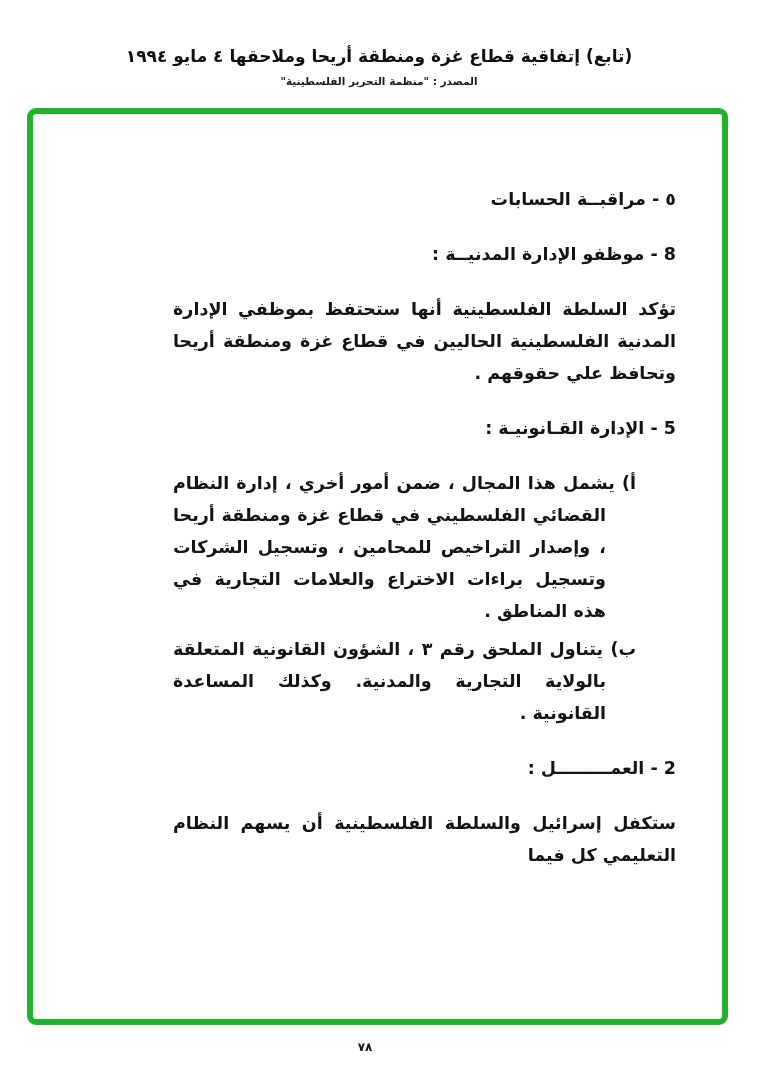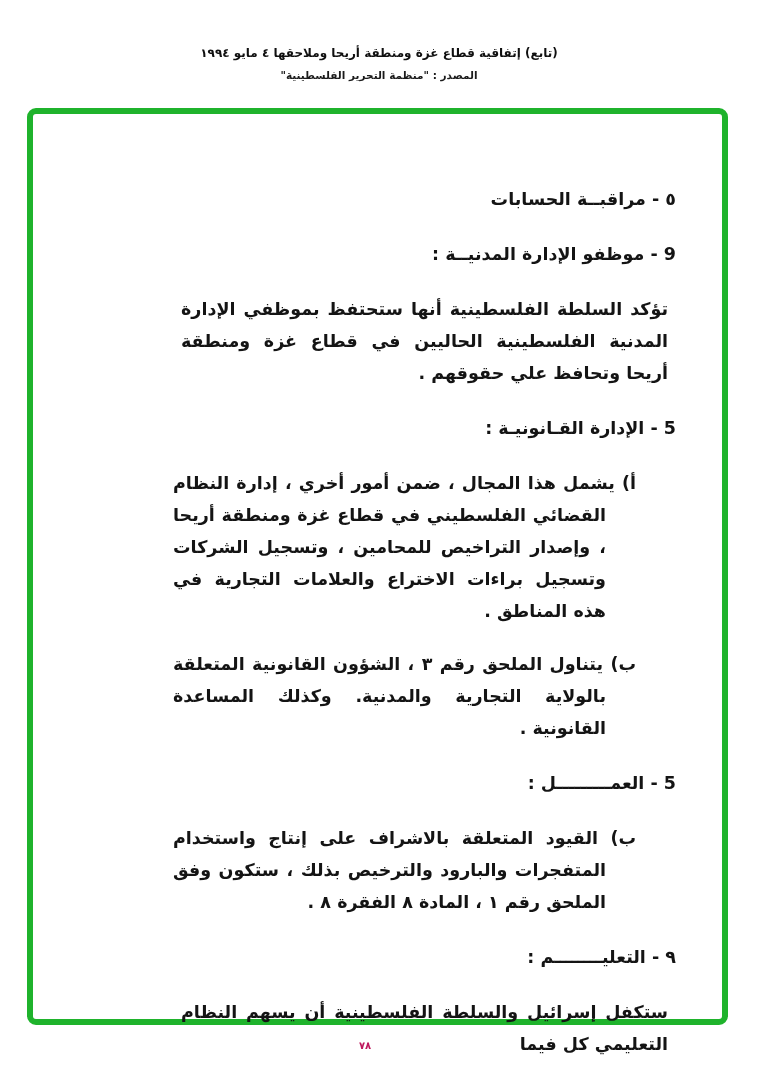--- a/index.html
+++ b/index.html
@@ -6,21 +6,21 @@
   body{
     width:758px;height:1078px;position:relative;background:#ffffff;
     font-family:"DejaVu Sans","Liberation Sans",sans-serif;
     color:#161616;overflow:hidden;
   }
   .doc-header{
     position:absolute;top:46px;left:0;width:100%;
     text-align:center;direction:rtl;
   }
   .doc-title{
-    font-size:12px;font-weight:bold;letter-spacing:0.2px;color:#101010;
+    font-size:17px;font-weight:bold;letter-spacing:0.2px;color:#101010;
   }
   .doc-source{
     font-size:10.5px;font-weight:bold;margin-top:9px;color:#1b1b1b;
   }
   .border-box{
     position:absolute;left:27px;top:108px;width:701px;height:917px;
     box-sizing:border-box;border:6px solid #1fb32c;border-radius:9px;
     background:#ffffff;
     padding-left:48px;
   }
@@ -28,50 +28,48 @@
     direction:rtl;text-align:justify;
     padding:46px 46px 0 92px;
     font-size:17.5px;font-weight:bold;line-height:32px;color:#141414;
   }
   .sec{margin:20px 0;}
   .sec.heading{
     margin:23px 0;text-align:right;
     padding-left:0;
   }
   .sec.paragraph{
-    margin:19px 8px;
+    margin:19px 0;
   }
   .sec.list-item{
-    margin:21px 0;
+    margin:6px 0;
     padding-right:70px;
     text-indent:-30px;
   }
   .sec .marker{white-space:pre;}
   .page-number{
     position:absolute;left:0;top:1040px;width:730px;
-    text-align:center;font-size:10px;font-weight:bold;color:#be185d;
+    text-align:center;font-size:12px;font-weight:bold;color:#0f172a;
     direction:rtl;letter-spacing:2px;
   }
 </style>
 </head>
 <body>
 
 <div class="doc-header">
   <div class="doc-title">(تابع) إتفاقية قطاع غزة ومنطقة أريحا وملاحقها ٤ مايو ١٩٩٤</div>
   <div class="doc-source">المصدر :  "منظمة التحرير الفلسطينية"</div>
 </div>
 
 <div class="border-box" style="border-color: rgb(31, 179, 44);">
   <div class="content">
       <div class="sec heading">٥ - مراقبــة الحسابات</div>
-      <div class="sec heading">9 - موظفو الإدارة المدنيــة :</div>
+      <div class="sec heading">8 - موظفو الإدارة المدنيــة :</div>
       <div class="sec paragraph">تؤكد السلطة الفلسطينية أنها ستحتفظ بموظفي الإدارة المدنية الفلسطينية الحاليين في قطاع غزة ومنطقة أريحا وتحافظ علي حقوقهم .</div>
       <div class="sec heading">5 - الإدارة القـانونيـة :</div>
       <div class="sec list-item"><span class="marker">أ) </span><span>يشمل هذا المجال ، ضمن أمور أخري ، إدارة النظام القضائي الفلسطيني في قطاع غزة ومنطقة أريحا ، وإصدار التراخيص للمحامين ، وتسجيل الشركات وتسجيل براءات الاختراع والعلامات التجارية في هذه المناطق .</span></div>
       <div class="sec list-item"><span class="marker">ب) </span><span>يتناول الملحق رقم ٣ ،  الشؤون القانونية المتعلقة بالولاية التجارية والمدنية. وكذلك المساعدة القانونية .</span></div>
-      <div class="sec heading">5 - العمـــــــــل :</div>
-      <div class="sec list-item"><span class="marker">ب) </span><span>القيود المتعلقة بالاشراف على إنتاج واستخدام المتفجرات والبارود والترخيص بذلك ،  ستكون وفق الملحق رقم ١ ،  المادة ٨  الفقرة ٨ .</span></div>
-      <div class="sec heading">٩ - التعليــــــــم :</div>
+      <div class="sec heading">2 - العمـــــــــل :</div>
       <div class="sec paragraph">ستكفل إسرائيل والسلطة الفلسطينية أن يسهم النظام التعليمي كل فيما</div>
     </div>
 </div>
 
 <div class="page-number">٧٨</div>
 
 </body></html>

